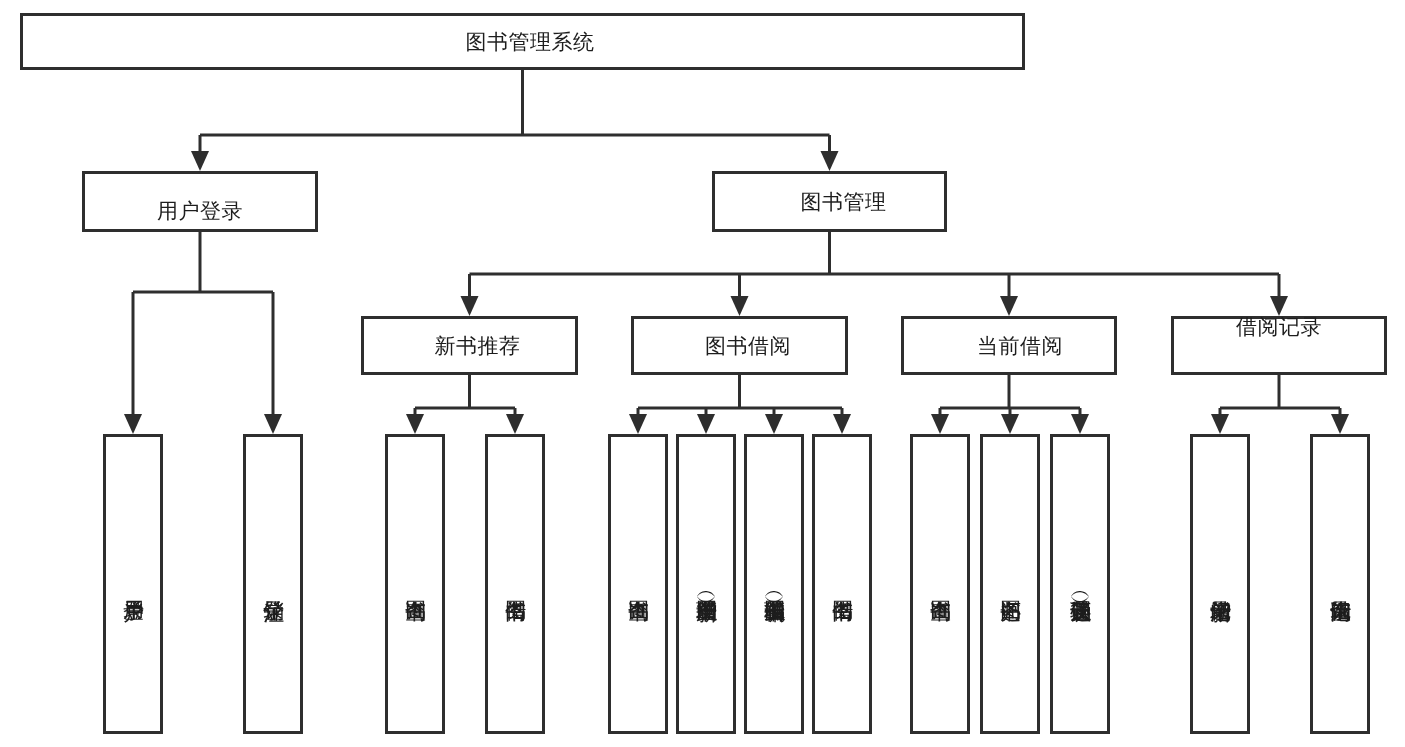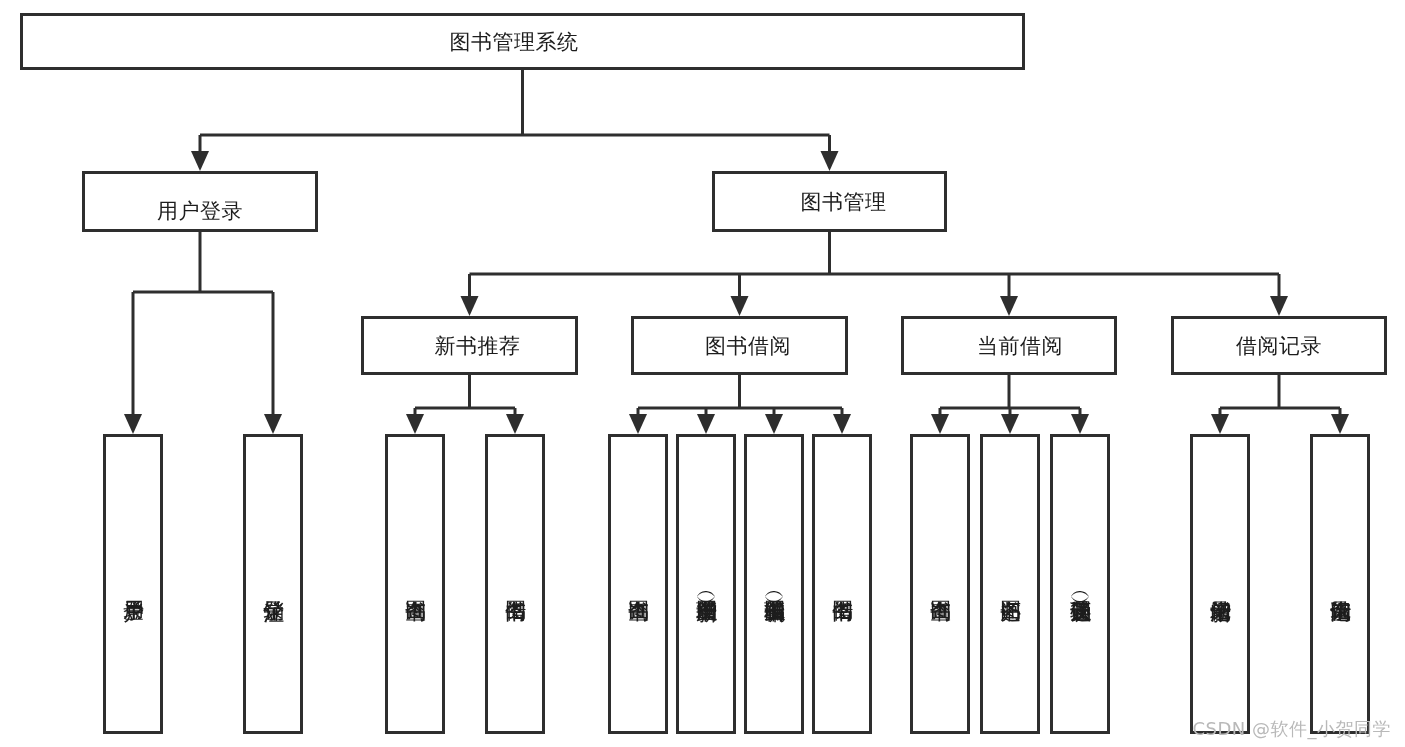--- a/index.html
+++ b/index.html
@@ -193,35 +193,34 @@
         </g>
         <g>
           <rect x="1191.5" y="435.5" width="57" height="297" class="node-box"></rect>
         </g>
         <g>
           <rect x="1311.5" y="435.5" width="57" height="297" class="node-box"></rect>
         </g>
       </g>
   </svg>
   <div id="label-layer">
-      <div class="node-label-h" style="left: 20px; top: 13px; width: 988px; height: 57px;">图书管理系统</div>
+      <div class="node-label-h" style="left: 36px; top: 13px; width: 988px; height: 57px;">图书管理系统</div>
       <div class="node-label-h" style="left: 82px; top: 171px; width: 236px; height: 79px;">用户登录</div>
       <div class="node-label-h" style="left: 712px; top: 171px; width: 263px; height: 61px;">图书管理</div>
       <div class="node-label-h" style="left: 361px; top: 316px; width: 217px; height: 59px; padding-left: 8px;">新书推荐</div>
       <div class="node-label-h" style="left: 631px; top: 316px; width: 234px; height: 59px;">图书借阅</div>
       <div class="node-label-h" style="left: 880px; top: 316px; width: 216px; height: 59px; margin-left: 32px;">当前借阅</div>
-      <div class="node-label-h" style="left: 1171px; top: 316px; width: 216px; height: 59px; border-radius: 25px;">借阅记录</div>
+      <div class="node-label-h" style="left: 1171px; top: 297px; width: 216px; height: 59px; border-radius: 25px;">借阅记录</div>
       <div class="node-label-v" style="left: 103px; top: 434px; width: 60px; height: 300px;">用户登录</div>
       <div class="node-label-v" style="left: 243px; top: 434px; width: 60px; height: 300px;">注销登录</div>
       <div class="node-label-v" style="left: 385px; top: 434px; width: 60px; height: 300px;">查询图书</div>
       <div class="node-label-v" style="left: 485px; top: 434px; width: 60px; height: 300px;">借阅图书</div>
       <div class="node-label-v" style="left: 608px; top: 434px; width: 60px; height: 300px;">查询图书</div>
       <div class="node-label-v" style="left: 676px; top: 434px; width: 60px; height: 300px;">新增图书（管理员）</div>
       <div class="node-label-v" style="left: 744px; top: 434px; width: 60px; height: 300px;">编辑图书（管理员）</div>
       <div class="node-label-v" style="left: 812px; top: 434px; width: 60px; height: 300px;">借阅图书</div>
       <div class="node-label-v" style="left: 910px; top: 434px; width: 60px; height: 300px;">查询图书</div>
       <div class="node-label-v" style="left: 980px; top: 434px; width: 60px; height: 300px;">归还图书</div>
       <div class="node-label-v" style="left: 1050px; top: 434px; width: 60px; height: 300px;">确认归还（管理员）</div>
       <div class="node-label-v" style="left: 1190px; top: 434px; width: 60px; height: 300px;">新增借阅记录</div>
       <div class="node-label-v" style="left: 1310px; top: 434px; width: 60px; height: 300px;">查询借阅记录</div>
     </div>
-  <div class="watermark">CSDN @软件_小贺同学</div>
 </div>
 
 </body></html>

